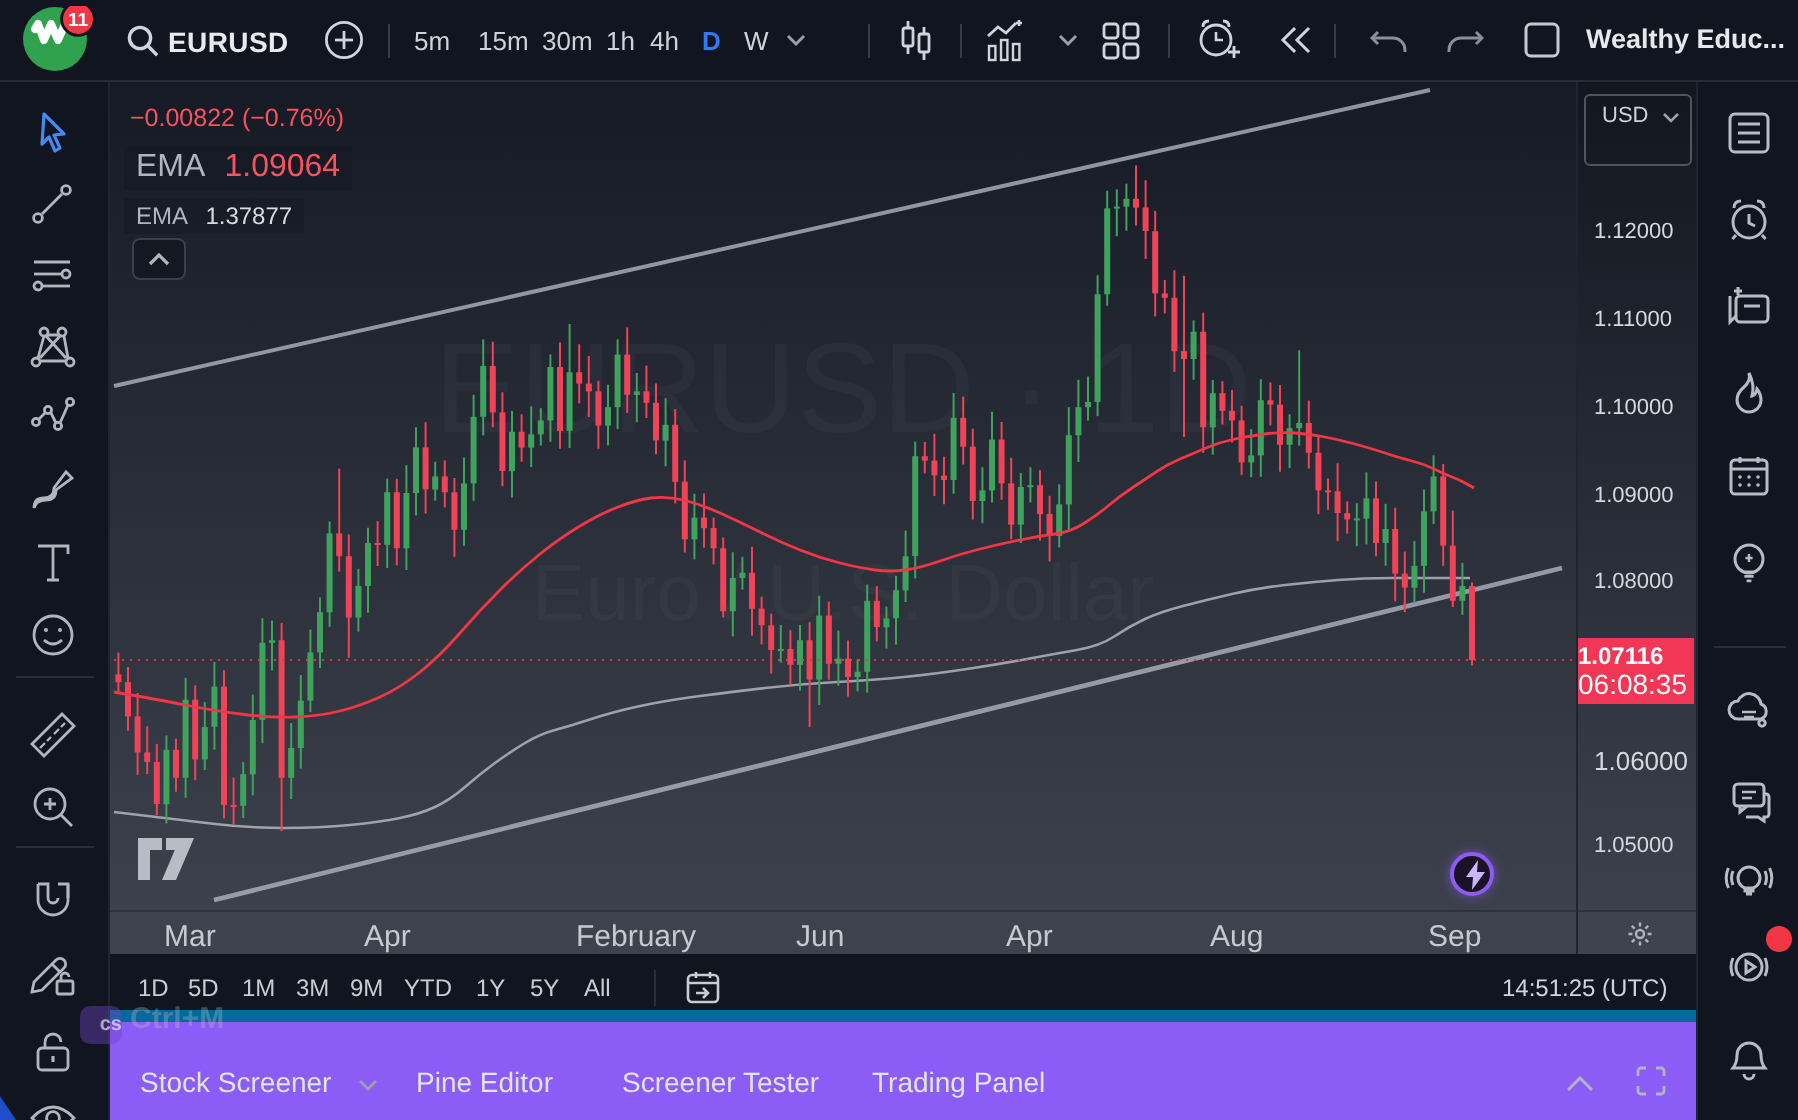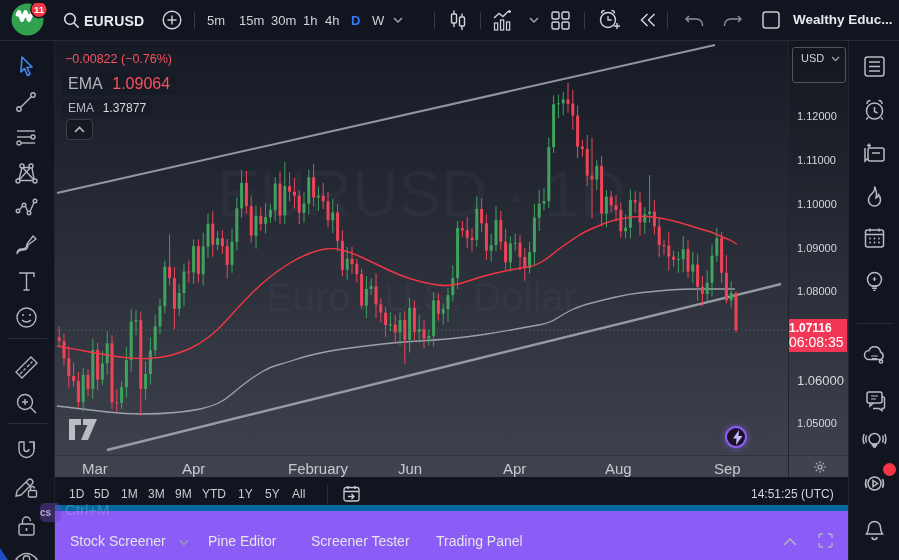--- a/index.html
+++ b/index.html
@@ -626,15 +626,15 @@
       <path d="M11 9.5 l4.5 3 l-4.5 3 z" stroke="#b8bbc4" stroke-width="1.5" fill="none"></path>
       <path d="M4.5 8 q-2 4.5 0 9 M22 5 l0 0 M20.5 8 q2 4.5 0 9" stroke="#b8bbc4" stroke-width="1.5" fill="none"></path>
     </svg>
 <div class="abs" style="left:34px;top:422px;width:13px;height:13px;border-radius:50%;background:#f23645"></div>
 <svg class="abs" style="left:13px;top:477px" width="25" height="25" viewBox="0 0 25 25">
       <path d="M12.5 3.5 a6 6 0 0 1 6 6 q0 4 2 6.5 h-16 q2 -2.5 2 -6.5 a6 6 0 0 1 6 -6 z" stroke="#b8bbc4" stroke-width="1.5" fill="none"></path>
       <path d="M10 19 a2.5 2.5 0 0 0 5 0" stroke="#b8bbc4" stroke-width="1.5" fill="none"></path>
     </svg>
 </div>
 
-<div class="abs" style="left:40px;top:503px;width:21px;height:19px;border-radius:5px;background:rgba(111,66,193,.42);color:rgba(255,255,255,.6);font-size:10px;font-weight:bold;text-align:left;line-height:19px;z-index:6">cs</div>
-<div class="abs" style="left:65px;top:501px;font-size:15px;font-weight:normal;color:rgba(195,200,210,.30);z-index:6">Ctrl+M</div>
+<div class="abs" style="left:40px;top:503px;width:21px;height:19px;border-radius:5px;background:rgba(111,66,193,.42);color:rgba(255,255,255,.6);font-size:10px;font-weight:bold;text-align:right;line-height:19px;z-index:6">cs</div>
+<div class="abs" style="left:65px;top:501px;font-size:15px;font-weight:bold;color:rgba(195,200,210,.30);z-index:6">Ctrl+M</div>
 <div class="abs" style="left:0;top:548px;width:8px;height:12px;background:#2055d8;opacity:.9;z-index:7;clip-path:polygon(0 0,100% 100%,0 100%)"></div>
 
 </body></html>

